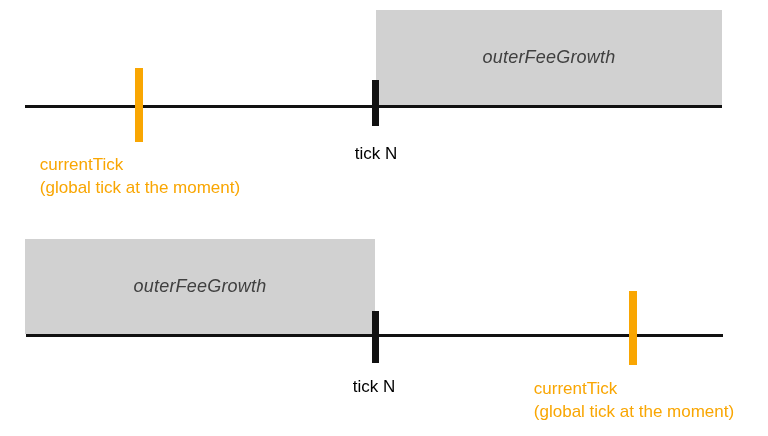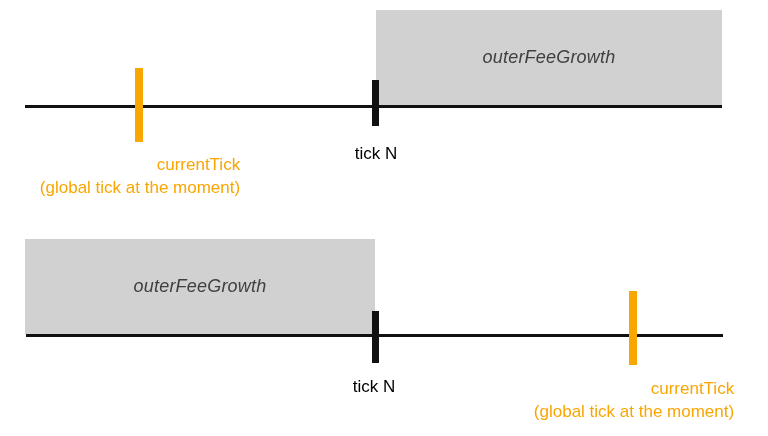--- a/index.html
+++ b/index.html
@@ -30,21 +30,21 @@
   }
   .tick{width:7px;background:var(--line);}
   .tick.orange{width:8px;background:var(--orange);}
   .tick-n-label{
     font-size:17px;color:#000000;text-align:right;
     transform:translateX(-50%);white-space:nowrap;
   }
   .current-label{
     color:var(--orange);
     font-size:17px;
-    text-align:right;
+    text-align:left;
     transform:translateX(-50%);
     line-height:23px;
     white-space:nowrap;
   }
 </style>
 </head>
 <body>
 
 <div class="canvas">
 

